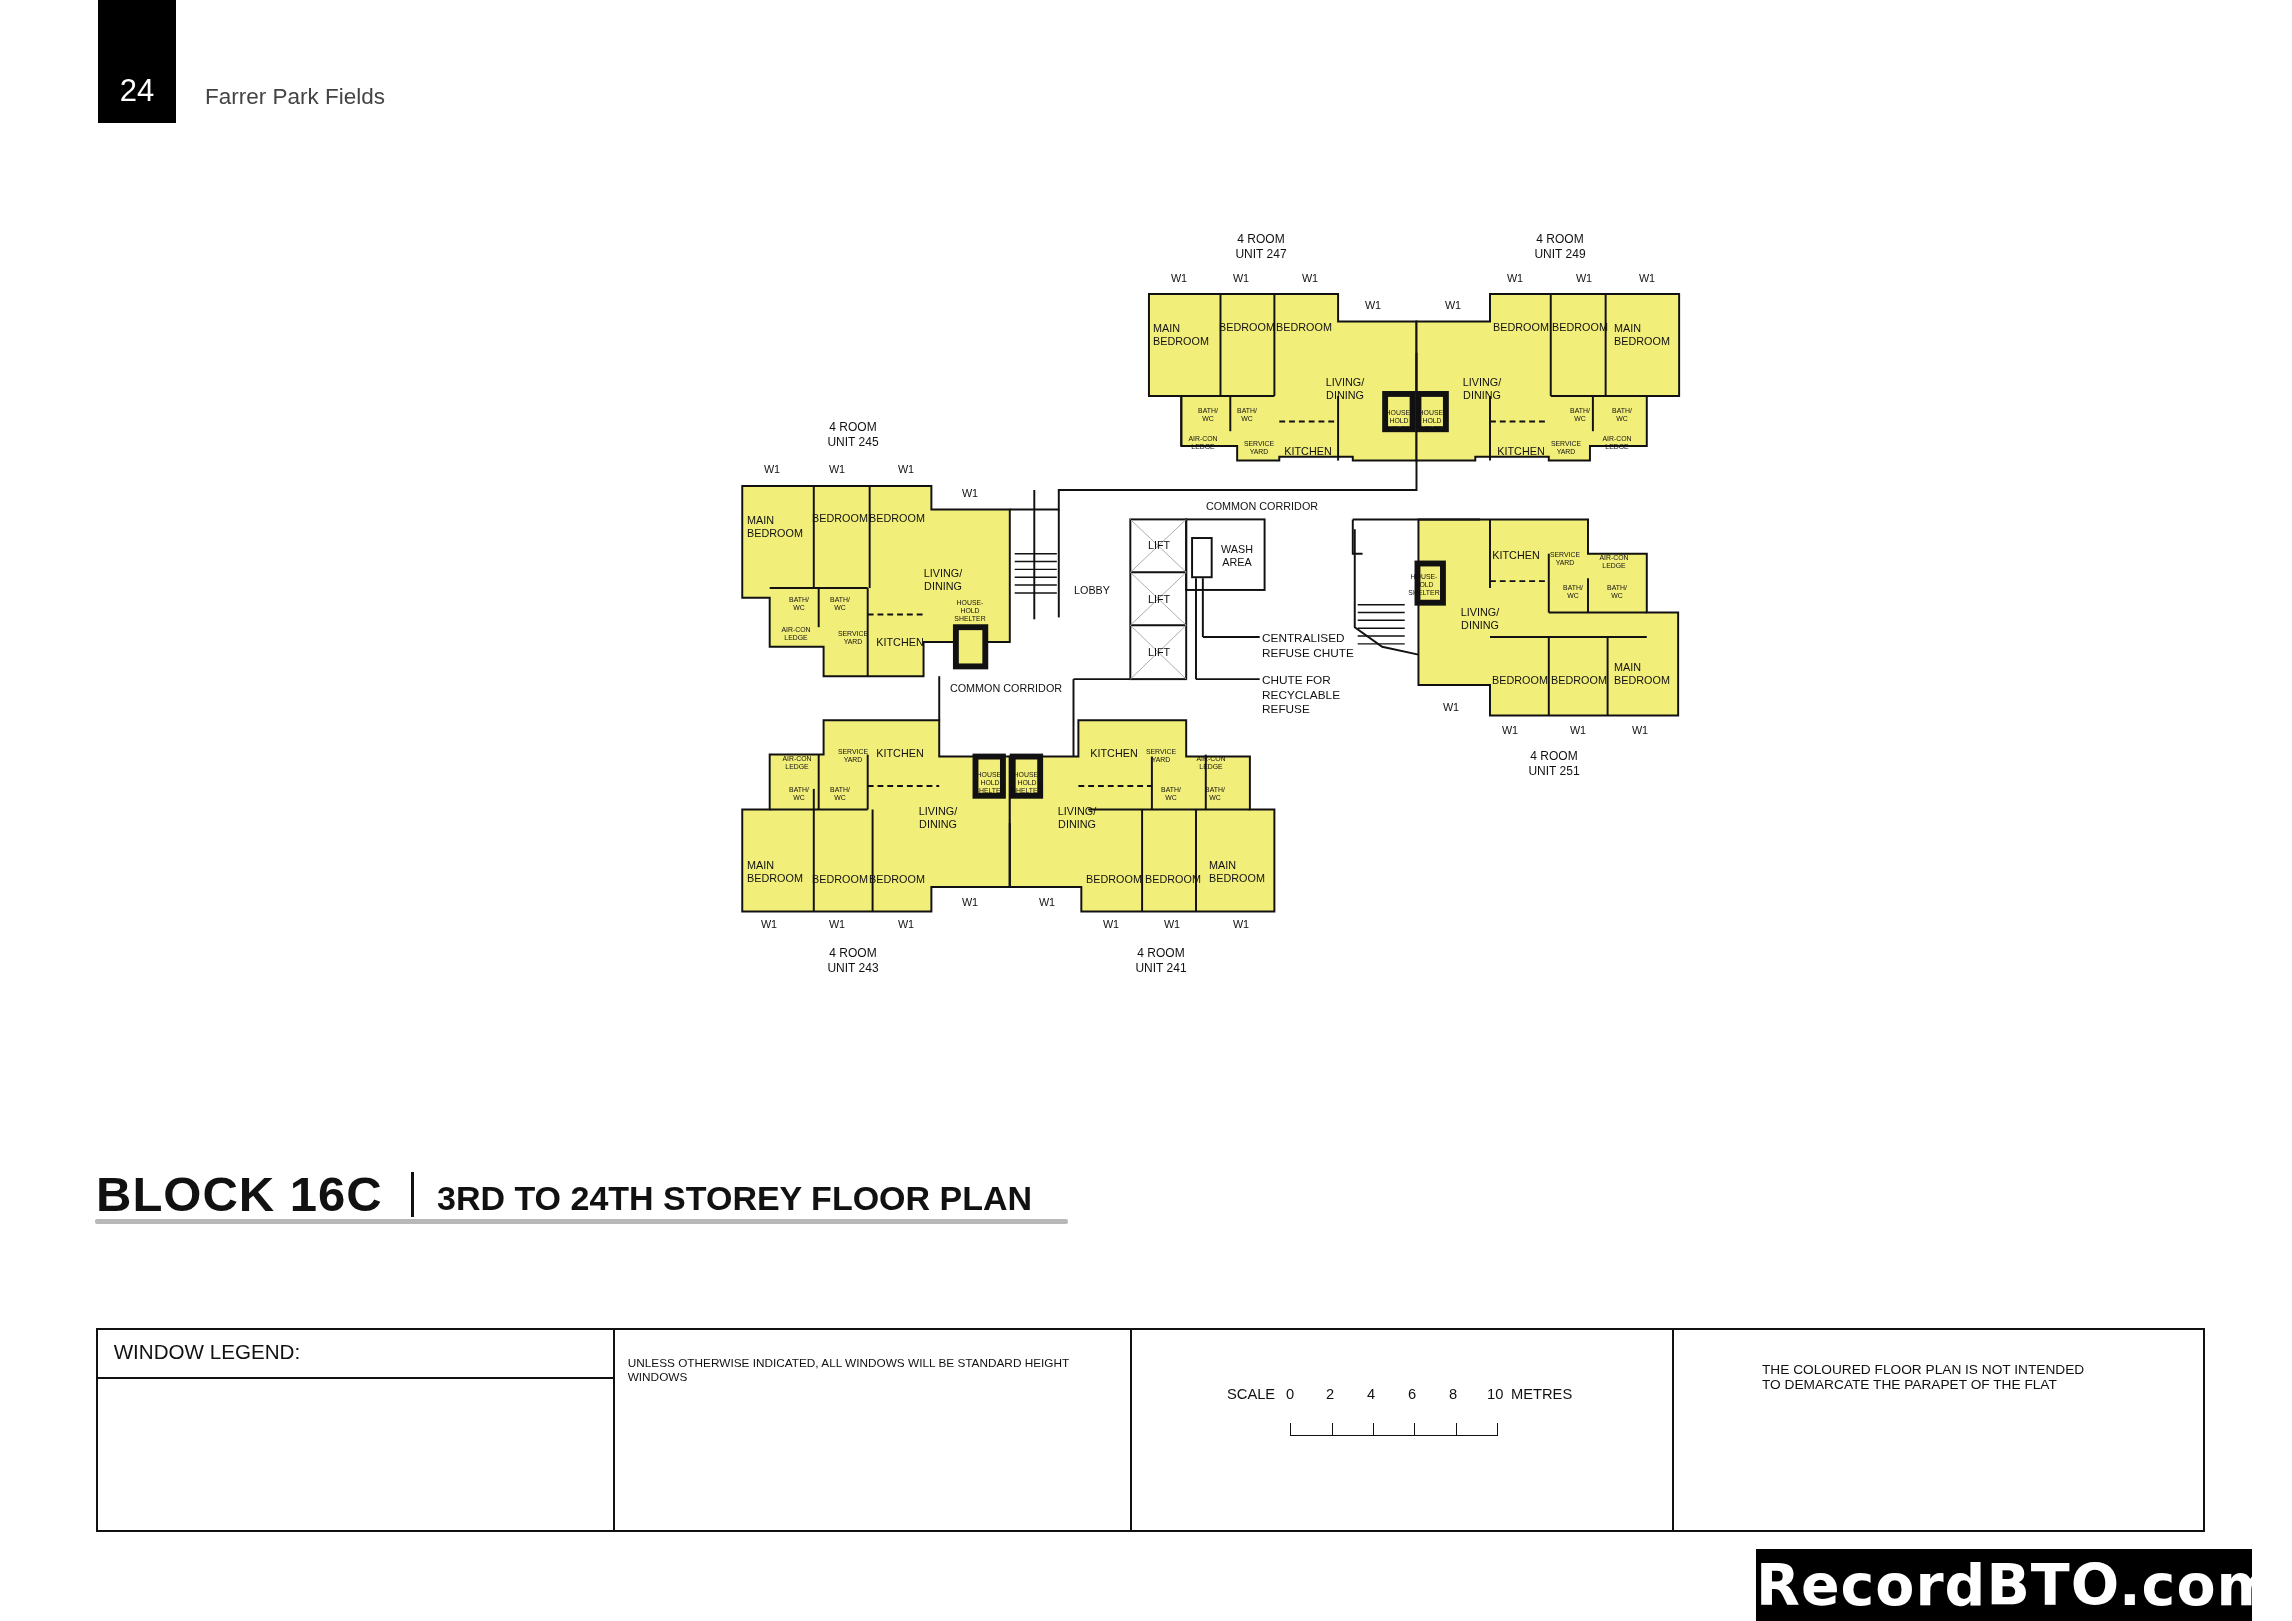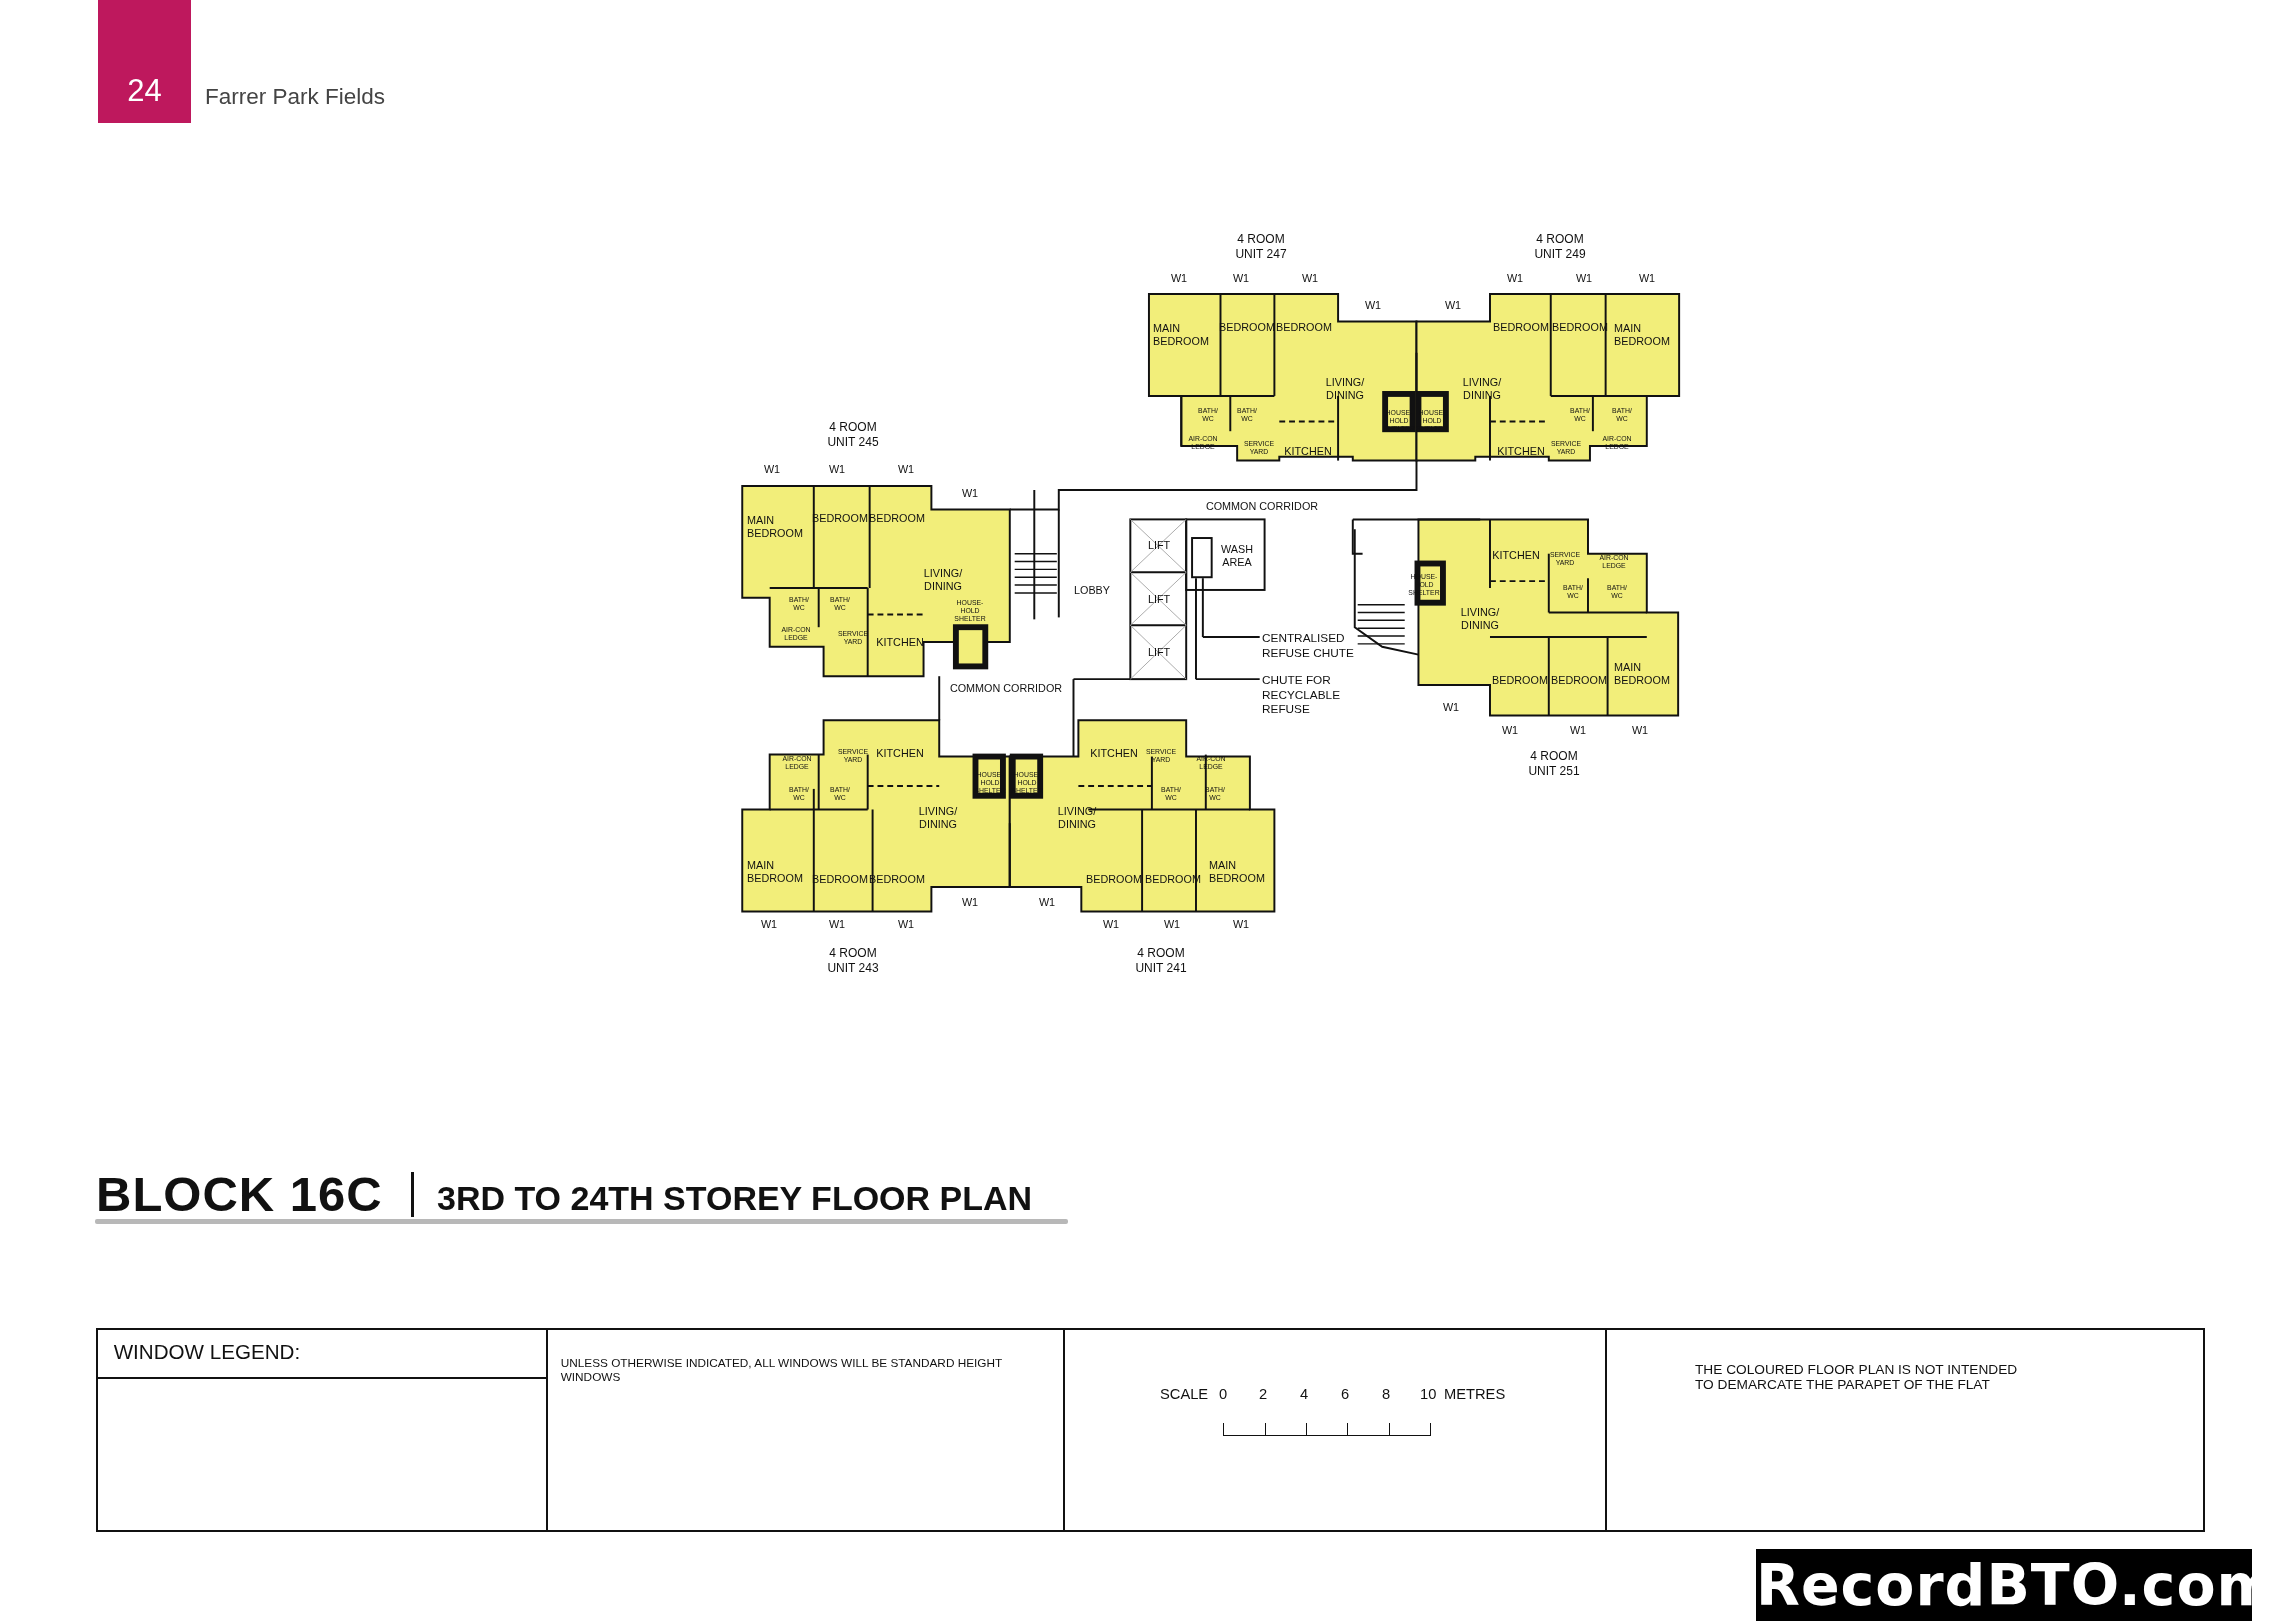--- a/index.html
+++ b/index.html
@@ -1,18 +1,18 @@
 <!DOCTYPE html>
 <html><head>
 <meta charset="utf-8">
 <style>
   html, body { margin: 0; padding: 0; background: #ffffff; }
   body { width: 2293px; height: 1621px; position: relative; overflow: hidden;
          font-family: "Liberation Sans", sans-serif; color: #111; }
-  .page-tab { position: absolute; left: 98px; top: 0; width: 93px; height: 123px; background: #be185d; }
+  .page-tab { position: absolute; left: 98px; top: 0; width: 78px; height: 123px; background: #000000; }
   .page-num { position: absolute; left: 0; right: 0; bottom: 13.7px; text-align: center; color: #fff;
               font-size: 31px; }
   .doc-title { position: absolute; left: 205px; top: 84px; font-size: 22.5px; color: #444; }
 
   .plan { position: absolute; left: 0; top: 0; width: 2293px; height: 1078px; }
   .plan svg { position: absolute; left: 0; top: 0; }
   .lbl { position: absolute; font-size: 10.8px; line-height: 12.7px; color: #111; text-align: center;
          white-space: nowrap; transform: translate(-50%, -50%); }
   .lbl.s { font-size: 6.9px; line-height: 7.8px; }
   .lbl.m { font-size: 12px; line-height: 14.7px; }
@@ -21,21 +21,21 @@
   .block-title { position: absolute; left: 96px; top: 1166px; font-weight: bold; font-size: 49px;
                  letter-spacing: 1px; }
   .block-sep { position: absolute; left: 411px; top: 1172px; width: 2.9px; height: 45px; background: #111; }
   .storey-title { position: absolute; left: 437px; top: 1179px; font-weight: bold; font-size: 34px; }
   .title-rule { position: absolute; left: 95px; top: 1219px; width: 973px; height: 4.9px; background: #b8b8b8; border-radius: 2px; }
 
   .legend { position: absolute; left: 96px; top: 1328px; width: 2109px; height: 204px;
             border: 2.9px solid #111; box-sizing: border-box; display: flex; }
   .lg-col { position: relative; border-right: 2.9px solid #111; box-sizing: border-box; }
   .lg-col:last-child { border-right: none; }
-  .lg-c1 { width: 450px; }
+  .lg-c1 { width: 517px; }
   .lg-c2 { width: 517px; }
   .lg-c3 { width: 542px; }
   .lg-c4 { flex: 1; }
   .lg-head { height: 49px; border-bottom: 2.9px solid #111; font-size: 20.6px; padding: 9.8px 0 0 15.7px; box-sizing: border-box; }
   .lg-w1 { font-size: 12.7px; padding: 22.5px 0 0 15.7px; }
   .lg-note { font-size: 11.8px; padding: 25.5px 0 0 12.7px; }
   .scale { position: absolute; left: 95px; top: 56px; font-size: 14.7px; }
   .scale span { position: absolute; top: 0; }
   .scale-bar { position: absolute; left: 158px; top: 93px; width: 207px; height: 11.8px;
                border-left: 1px solid #111; border-bottom: 1px solid #111; }

